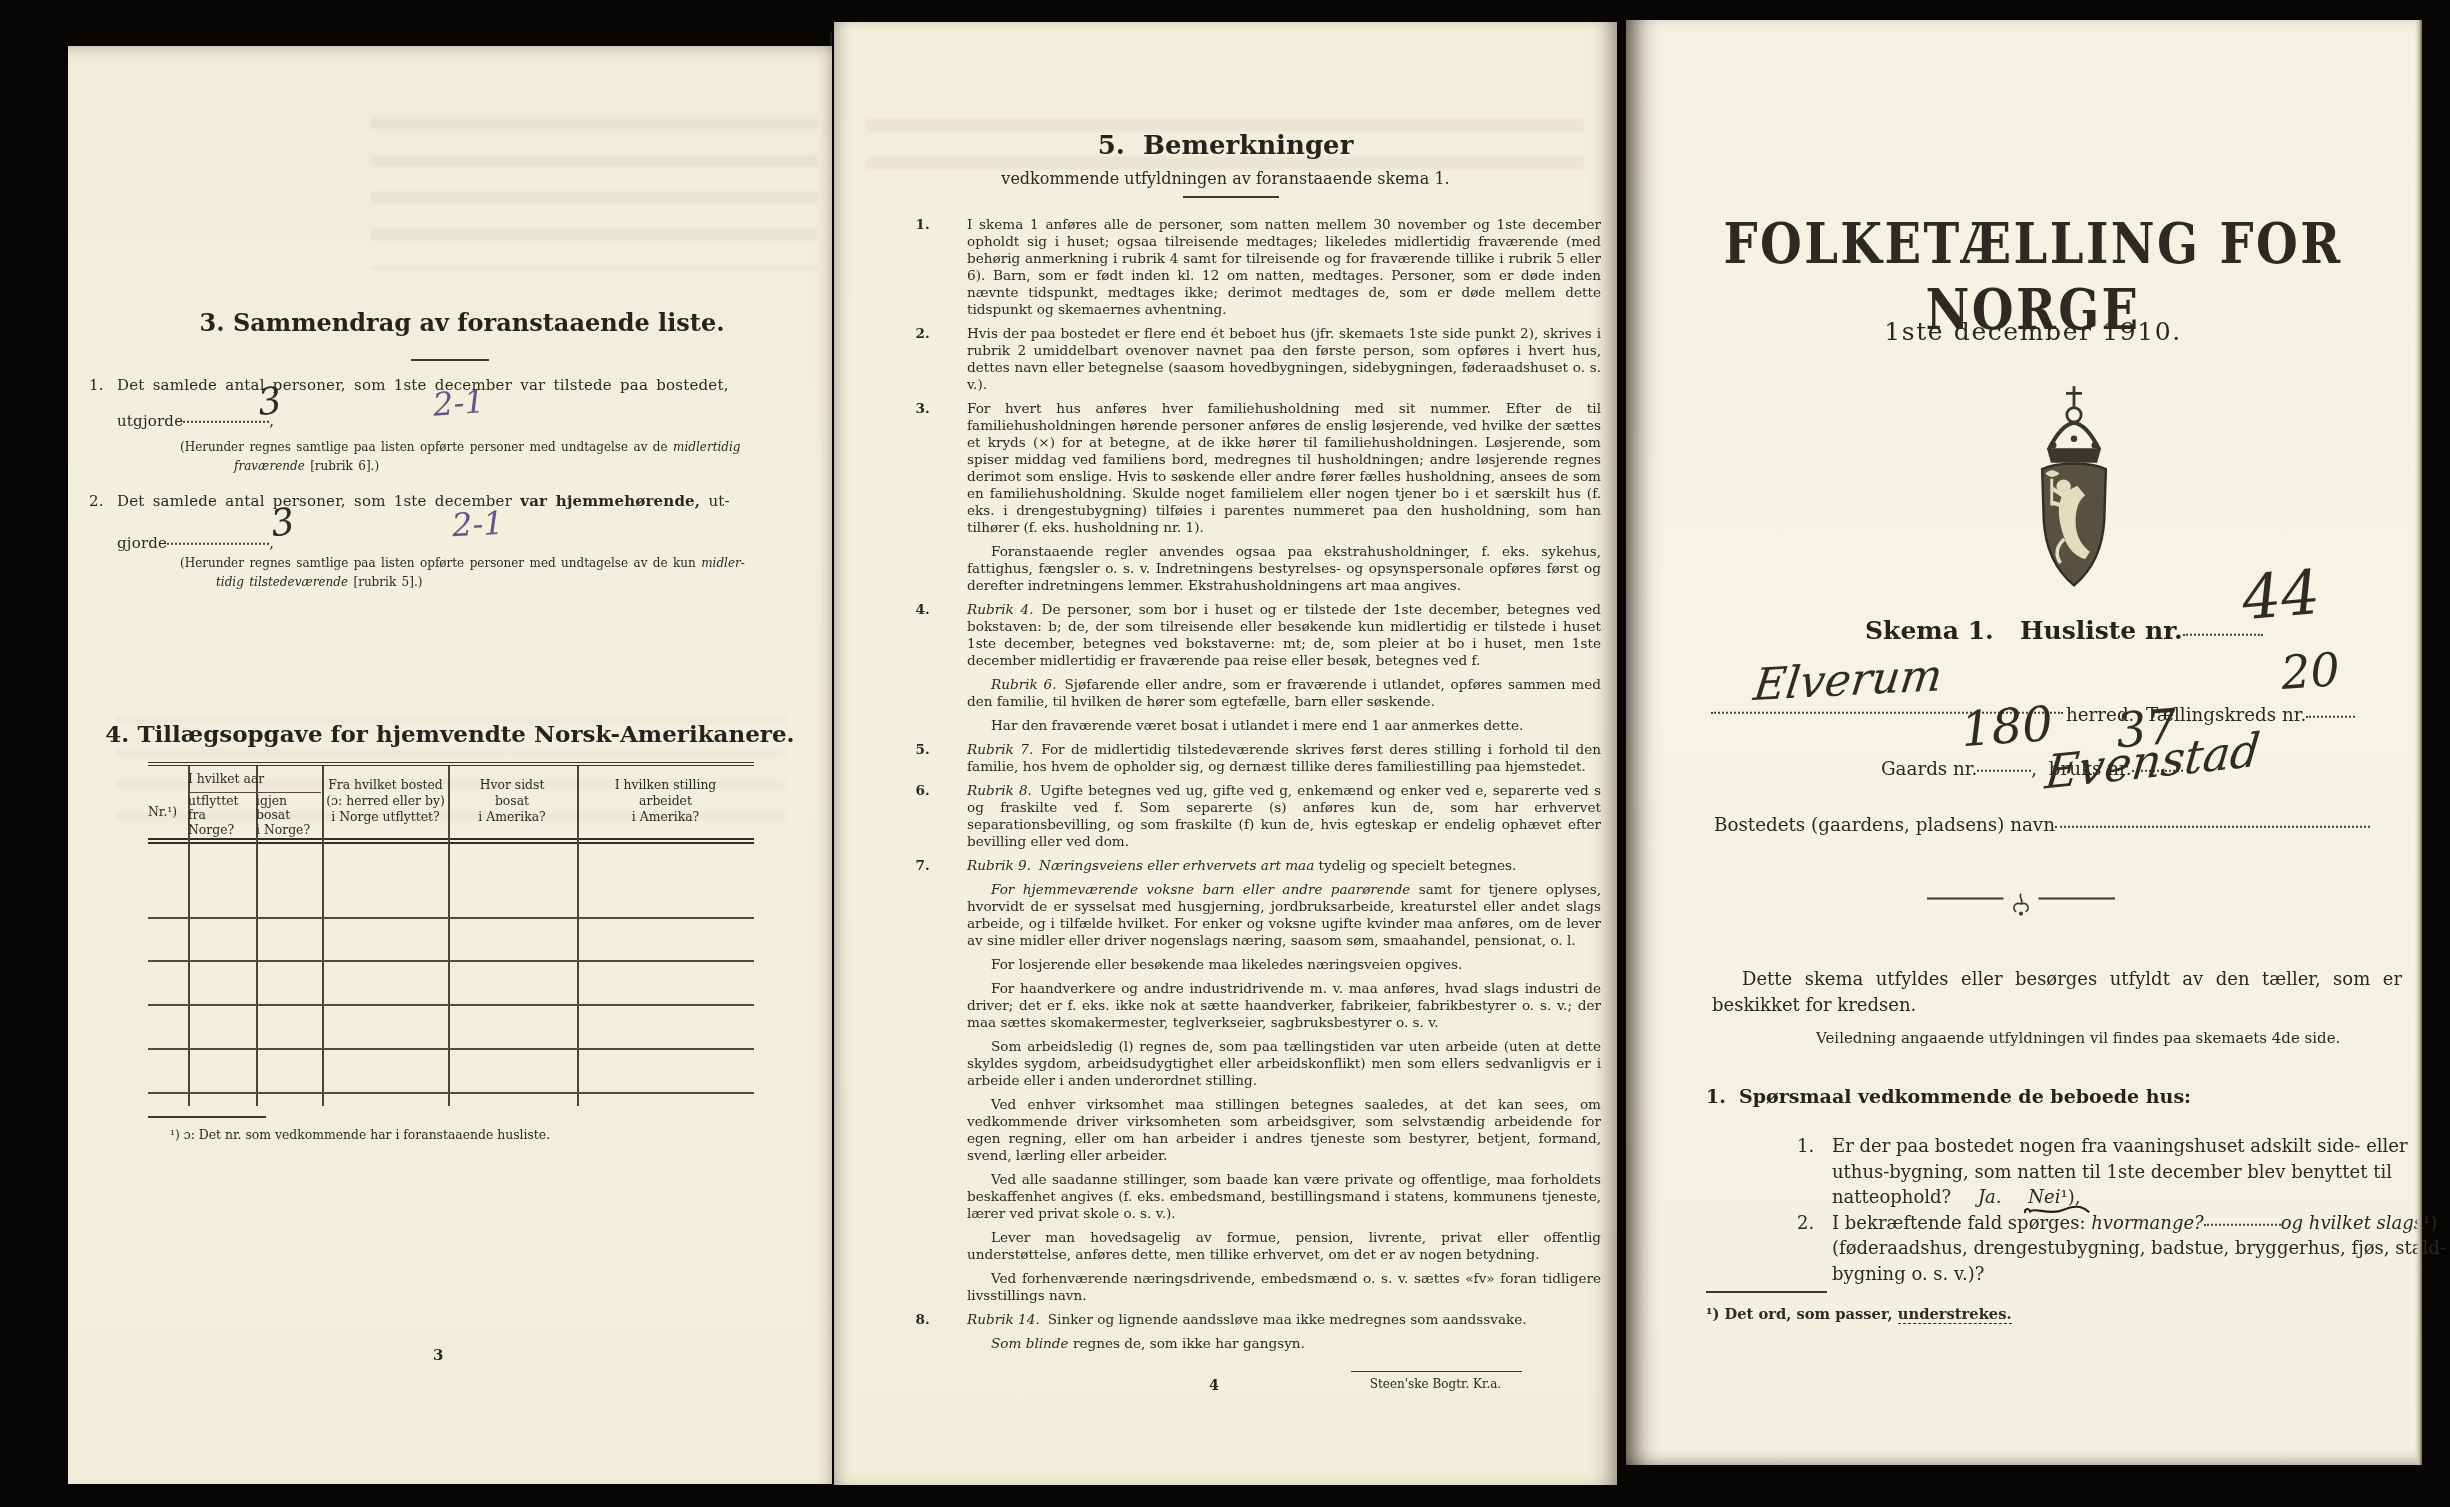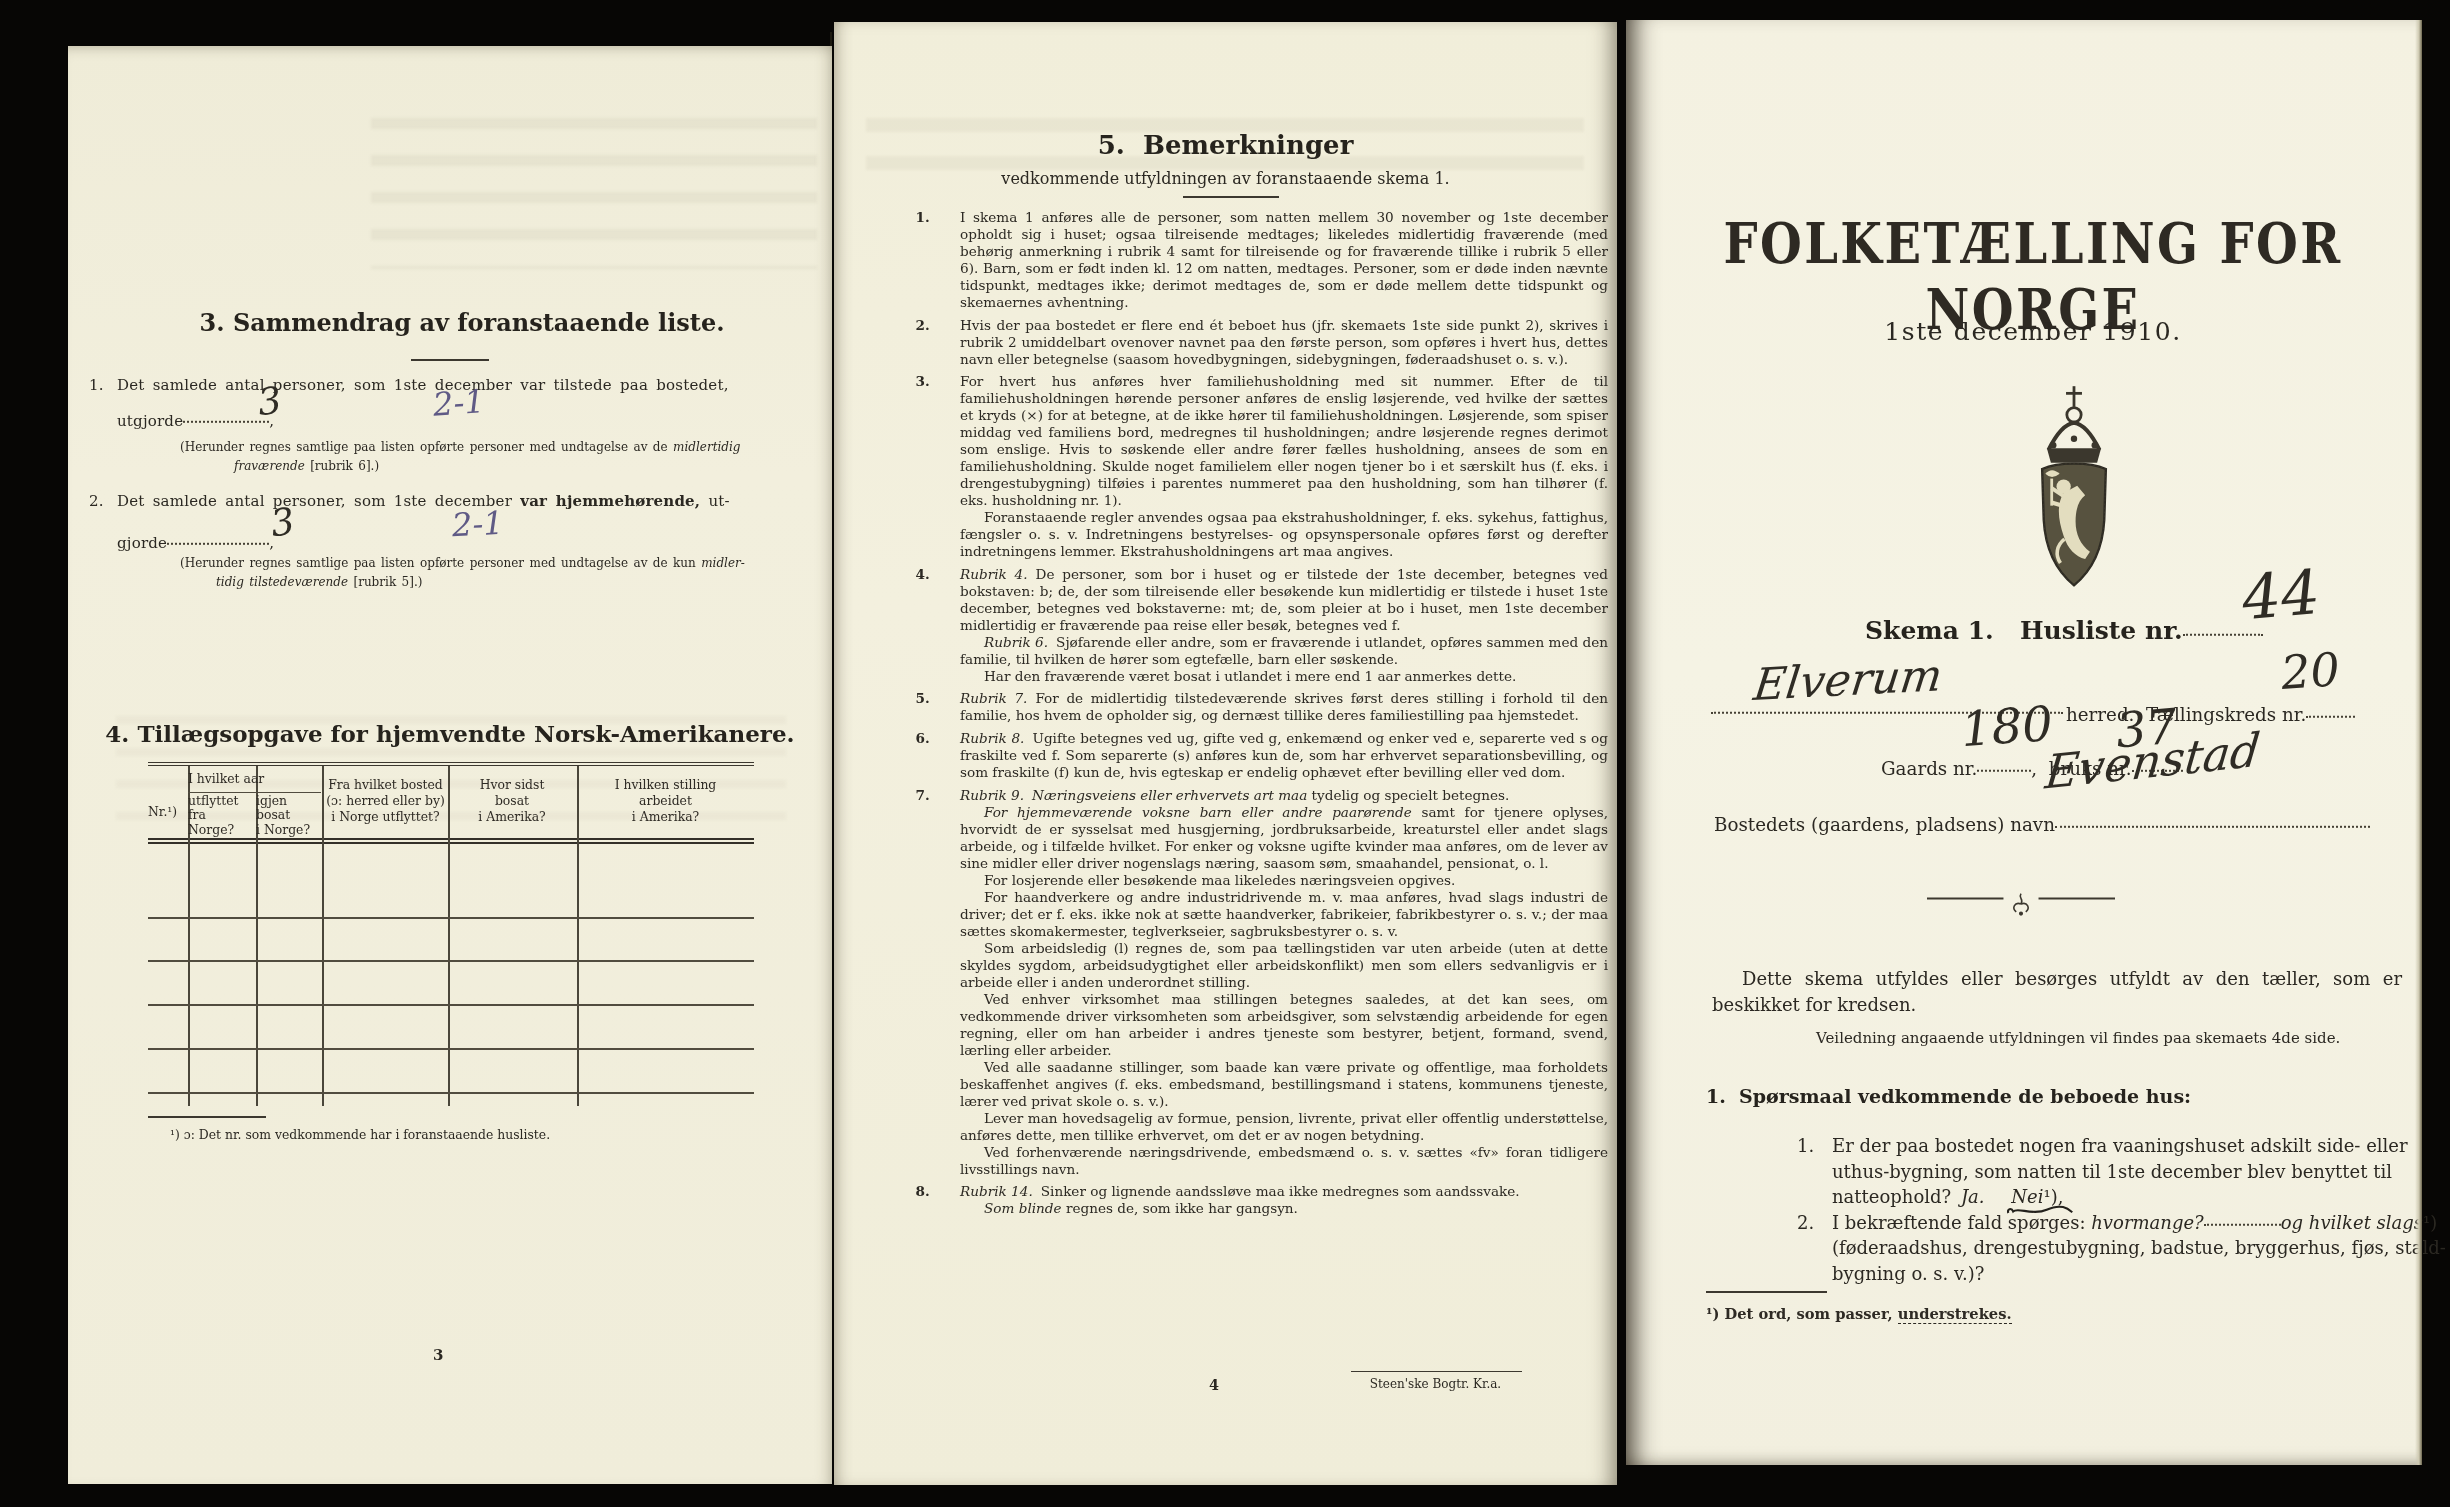--- a/index.html
+++ b/index.html
@@ -41,21 +41,21 @@
   .ghost{position:absolute;filter:blur(1.6px);opacity:.5;pointer-events:none;}
   
   .s3text{font-size:15px;letter-spacing:0.2px;word-spacing:3.2px;}
   .parentext{font-size:12px;word-spacing:1.6px;}
   .thead{font-size:12.4px;line-height:14.4px;color:#2e2a24;}
   .thead4{font-size:12.4px;line-height:16px;text-align:center;color:#2e2a24;}
   
   #bem-list{position:absolute;left:80px;top:187px;width:694px;font-size:13.6px;line-height:17px;text-align:justify;color:#2c2923;}
   .bem-item{position:relative;padding-left:46px;margin-bottom:5.6px;}
   .bem-no{position:absolute;left:1.6px;top:0;font-weight:700;}
-  .bem-body p{margin:0;}
+  .bem-body p{margin:7px;}
   .bem-para.ind{text-indent:24px;}
   .lead{font-style:italic;margin-right:8px;}
   
   .formlabel{font-size:18.3px;color:#2b2822;}
   .q-text{font-size:18px;line-height:25.5px;color:#2b2822;}
   svg{display:block;}
 </style>
 </head>
 <body>
 
@@ -290,21 +290,21 @@
     <span>1.</span>&nbsp;&nbsp;<span>Spørsmaal vedkommende de beboede hus:</span>
   </div>
 
   <div class="abs q-text" style="left:171px;top:1113px;">1.</div>
   <div class="abs q-text" style="left:206px;top:1113px;width:571px;">
       <div class="nowrap">Er der paa bostedet nogen fra vaaningshuset adskilt side- eller</div>
       <div class="nowrap">uthus-bygning, som natten til 1ste december blev benyttet til</div>
     </div>
   <div class="abs q-text nowrap" style="left:206px;top:1164px;">
     <span>natteophold?</span>
-    <i style="margin-left:4px;">Ja.</i>
+    <i style="margin-left:21px;">Ja.</i>
     <span style="margin-left:21px;position:relative;display:inline-block;">
       <i>Nei</i><span>¹),</span>
       <svg width="69" height="14.4" viewBox="0 0 86 18" style="position:absolute;left:-6.4px;top:21px;">
         <path d="M4,10 C2,5 8,3 10,8 C16,2 34,14 52,6 S78,4 84,9" stroke="#23211c" stroke-width="2.6" fill="none"></path>
       </svg>
     </span>
   </div>
 
   <div class="abs q-text" style="left:171px;top:1190px;">2.</div>
   <div class="abs q-text nowrap" style="left:206px;top:1190px;">

